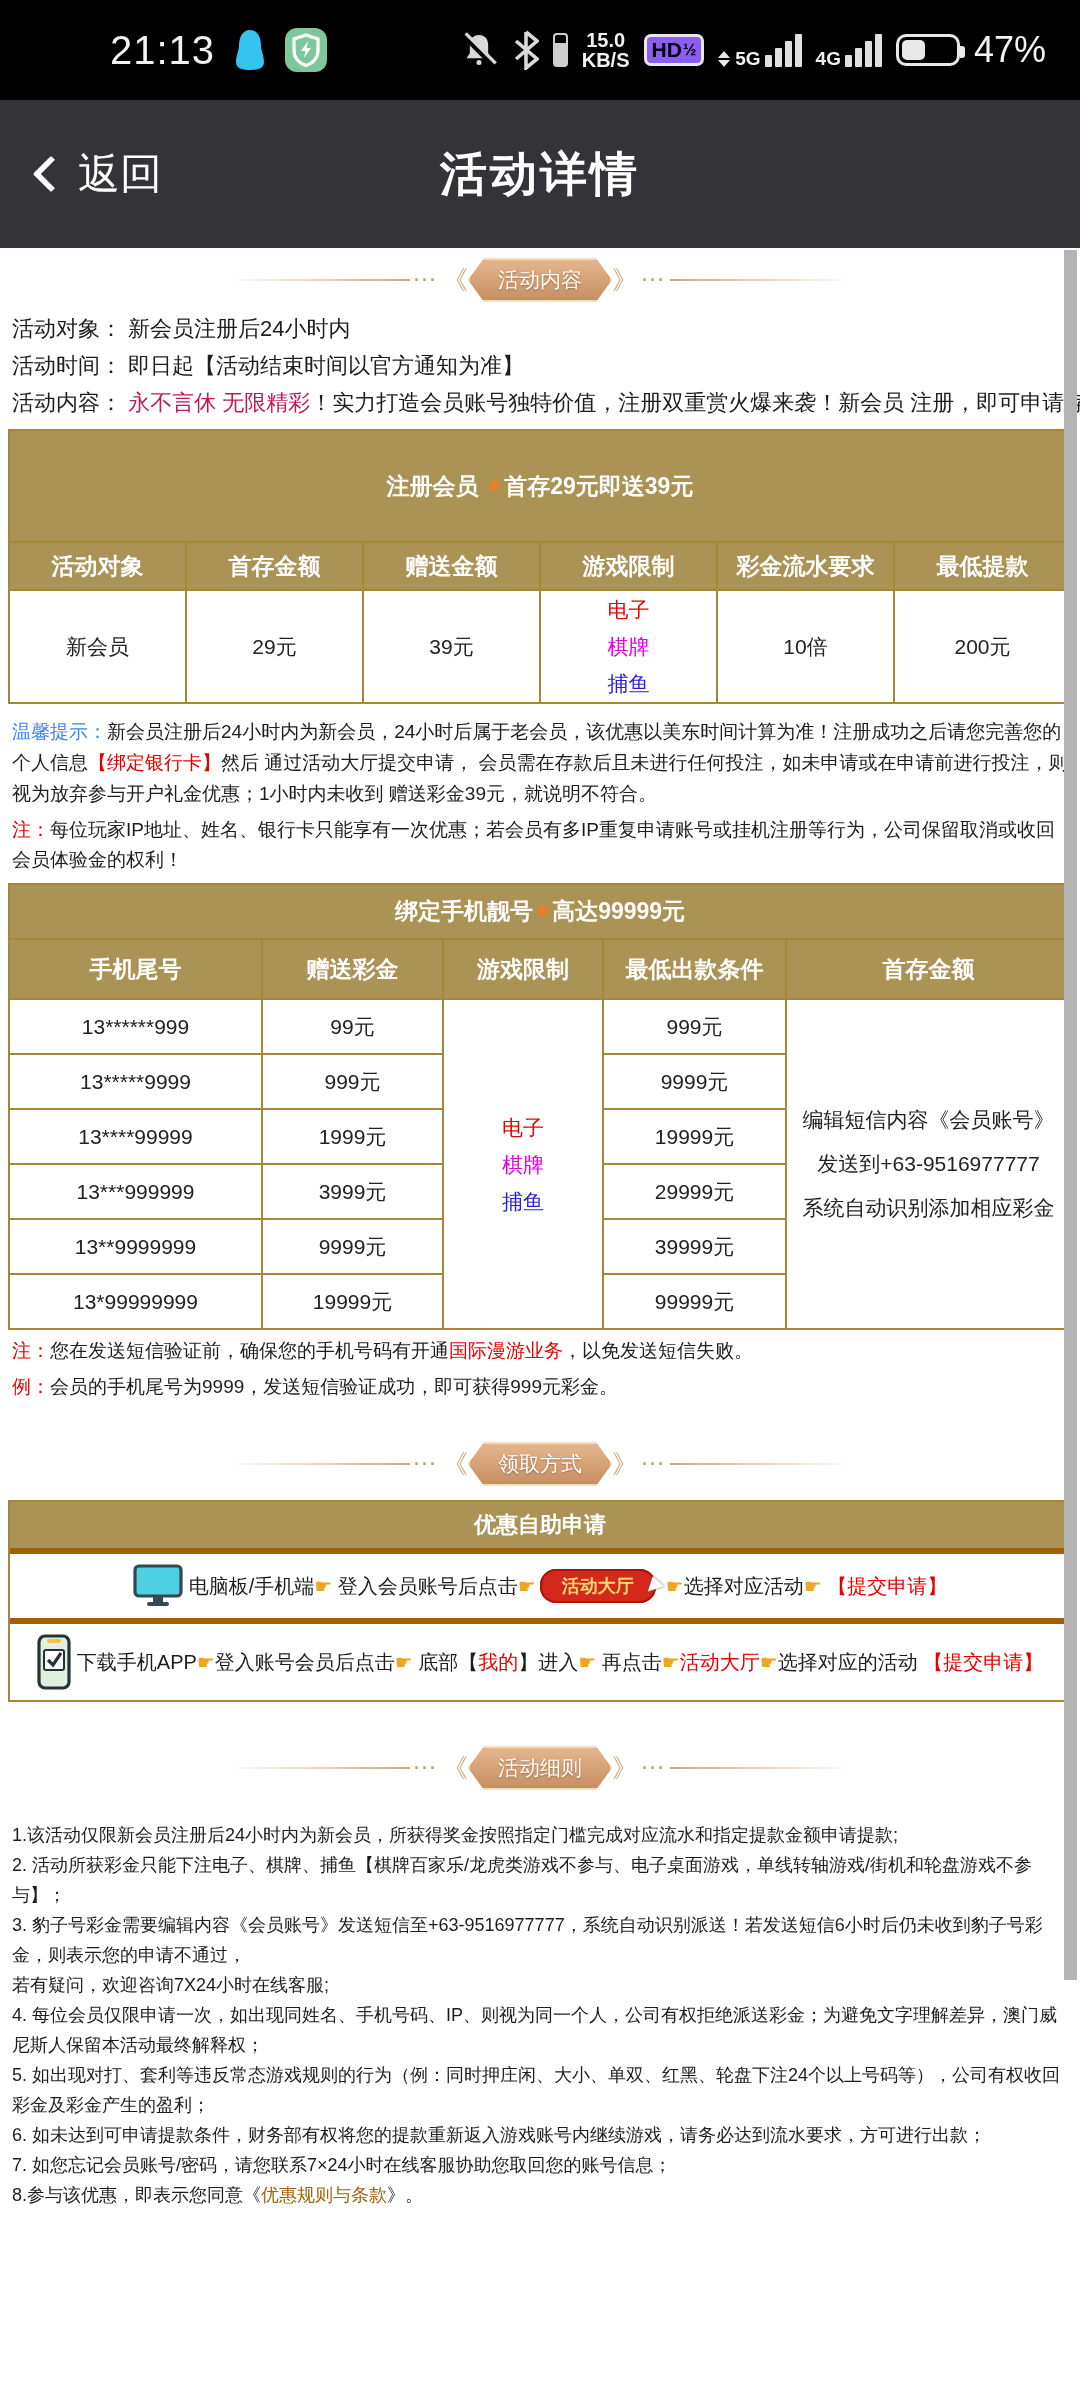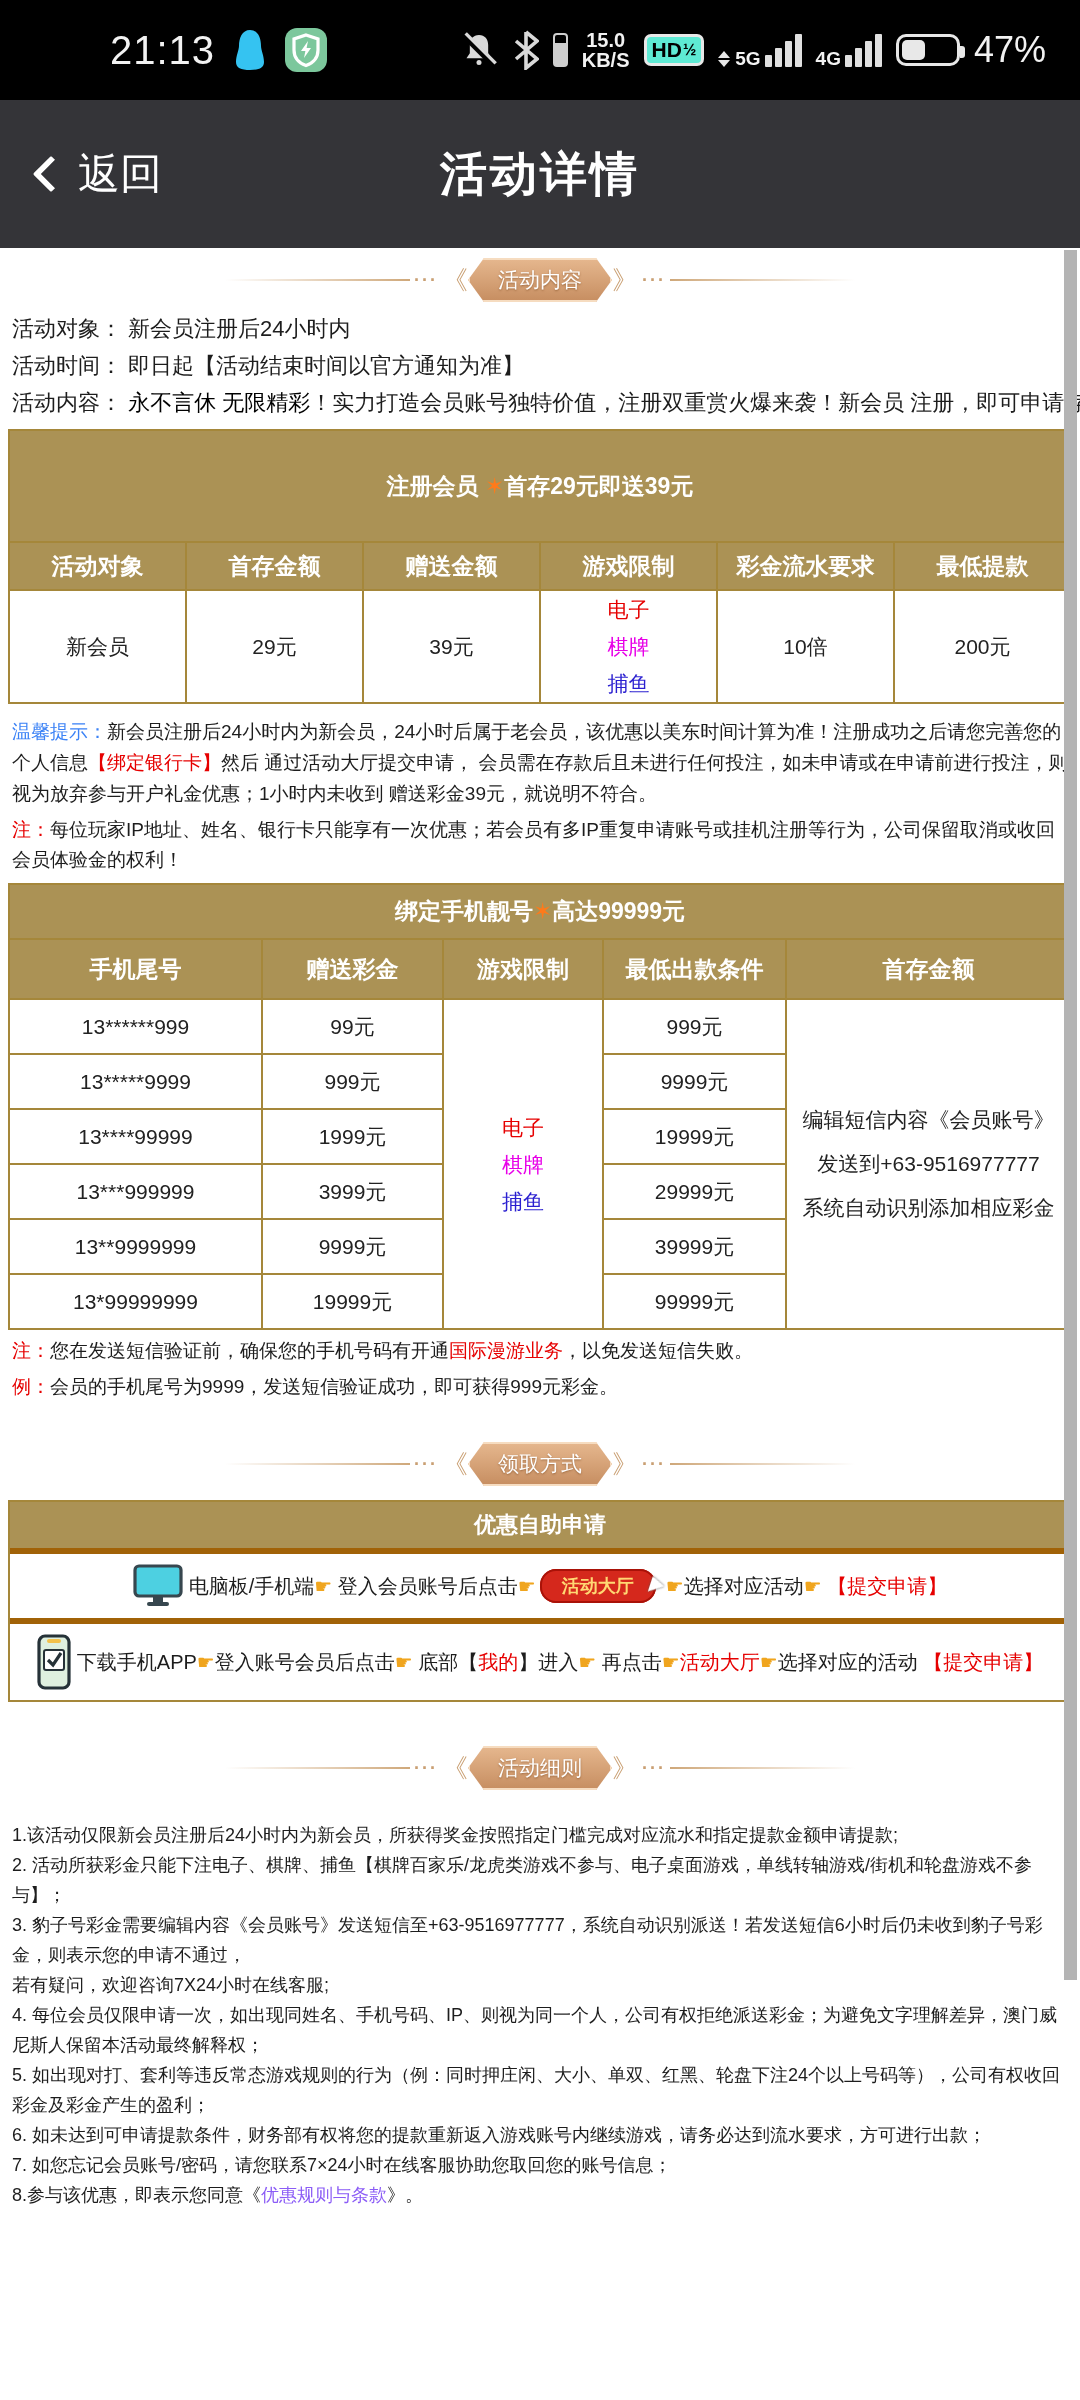--- a/index.html
+++ b/index.html
@@ -5,21 +5,21 @@
   * { margin:0; padding:0; box-sizing:border-box; }
   html,body { width:1080px; }
   body { font-family:"Liberation Sans","DejaVu Sans",sans-serif; background:#fff; width:1080px; height:2400px; overflow:hidden; position:relative; }
 
   
   .status-bar { height:100px; background:#000; display:flex; align-items:center; justify-content:space-between; padding:0 34px; color:#f2f2f2; }
   .sb-left { display:flex; align-items:center; gap:16px; margin-left:76px; }
   .sb-time { font-size:40px; letter-spacing:1px; }
   .sb-right { display:flex; align-items:center; gap:14px; }
   .sb-speed { display:flex; flex-direction:column; align-items:center; line-height:20px; font-size:20px; font-weight:bold; }
-  .hd-badge { border:3px solid #e8e8e8; border-radius:7px; font-size:21px; font-weight:bold; padding:1px 5px; display:flex; align-items:center; background:#5eead4; color:#000; }
+  .hd-badge { border:3px solid #e8e8e8; border-radius:7px; font-size:21px; font-weight:bold; padding:1px 5px; display:flex; align-items:center; background:#8b5cf6; color:#000; }
   .hd-badge .half { font-size:16px; margin-left:1px; }
   .net { display:flex; align-items:flex-end; gap:3px; }
   .net-label { font-size:19px; font-weight:bold; line-height:16px; margin-right:1px; display:flex; flex-direction:column; align-items:center; }
   .updown { display:flex; flex-direction:column; gap:2px; margin-right:2px; }
   .tri-up { width:0;height:0;border-left:6px solid transparent;border-right:6px solid transparent;border-bottom:7px solid #e8e8e8; }
   .tri-dn { width:0;height:0;border-left:6px solid transparent;border-right:6px solid transparent;border-top:7px solid #e8e8e8; }
   .bars { display:flex; align-items:flex-end; gap:3px; }
   .bar { width:7px; background:#e0e0e0; border-radius:1px; }
   .b1{height:12px}.b2{height:19px}.b3{height:26px}.b4{height:33px}
   .battery { width:64px; height:32px; border:3px solid #e8e8e8; border-radius:10px; position:relative; display:flex; align-items:center; padding:3px; }
@@ -156,21 +156,21 @@
       <span class="b-chev">《</span>
     <span class="badge">活动内容</span>
     <span class="b-chev">》</span>
       <span class="b-dots">···</span>
       <span class="b-line r"></span>
   </div>
 
   <div class="intro">
     <p>活动对象： 新会员注册后24小时内</p>
     <p>活动时间： 即日起【活动结束时间以官方通知为准】</p>
-    <p><span>活动内容： </span><span style="color: #000000;">永不言休 无限精彩</span><span>！实力打造会员账号独特价值，注册双重赏火爆来袭！新会员 注册，即可申请存</span></p>
+    <p><span>活动内容： </span><span style="color: #be185d;">永不言休 无限精彩</span><span>！实力打造会员账号独特价值，注册双重赏火爆来袭！新会员 注册，即可申请存</span></p>
   </div>
 
   <table class="t1">
     <tbody>
         <tr>
           <td colspan="6" class="band"><span>注册会员 </span><span style="color: rgb(255, 122, 26);">✶</span><span>首存29元即送39元</span></td>
         </tr>
     <tr>
       <th>活动对象</th>
       <th>首存金额</th>
@@ -312,18 +312,18 @@
 
   <div class="rules">
       <p><span>1.该活动仅限新会员注册后24小时内为新会员，所获得奖金按照指定门槛完成对应流水和指定提款金额申请提款;</span></p>
       <p><span>2. 活动所获彩金只能下注电子、棋牌、捕鱼【棋牌百家乐/龙虎类游戏不参与、电子桌面游戏，单线转轴游戏/街机和轮盘游戏不参与】；</span></p>
       <p><span>3. 豹子号彩金需要编辑内容《会员账号》发送短信至+63-9516977777，系统自动识别派送！若发送短信6小时后仍未收到豹子号彩金，则表示您的申请不通过，</span></p>
       <p><span>若有疑问，欢迎咨询7X24小时在线客服;</span></p>
       <p><span>4. 每位会员仅限申请一次，如出现同姓名、手机号码、IP、则视为同一个人，公司有权拒绝派送彩金；为避免文字理解差异，澳门威尼斯人保留本活动最终解释权；</span></p>
       <p><span>5. 如出现对打、套利等违反常态游戏规则的行为（例：同时押庄闲、大小、单双、红黑、轮盘下注24个以上号码等），公司有权收回彩金及彩金产生的盈利；</span></p>
       <p><span>6. 如未达到可申请提款条件，财务部有权将您的提款重新返入游戏账号内继续游戏，请务必达到流水要求，方可进行出款；</span></p>
       <p><span>7. 如您忘记会员账号/密码，请您联系7×24小时在线客服协助您取回您的账号信息；</span></p>
-      <p><span>8.参与该优惠，即表示您同意《</span><span style="color: #8b5cf6;">优惠规则与条款</span><span>》。</span></p>
+      <p><span>8.参与该优惠，即表示您同意《</span><span style="color: #a16207;">优惠规则与条款</span><span>》。</span></p>
     </div>
 
 </div>
 
 <div class="scrollbar"></div>
 
 </body></html>

